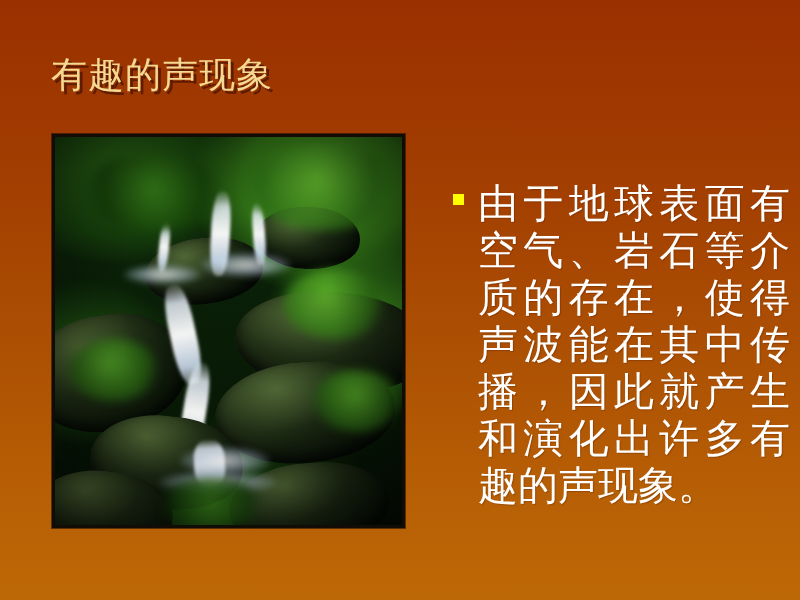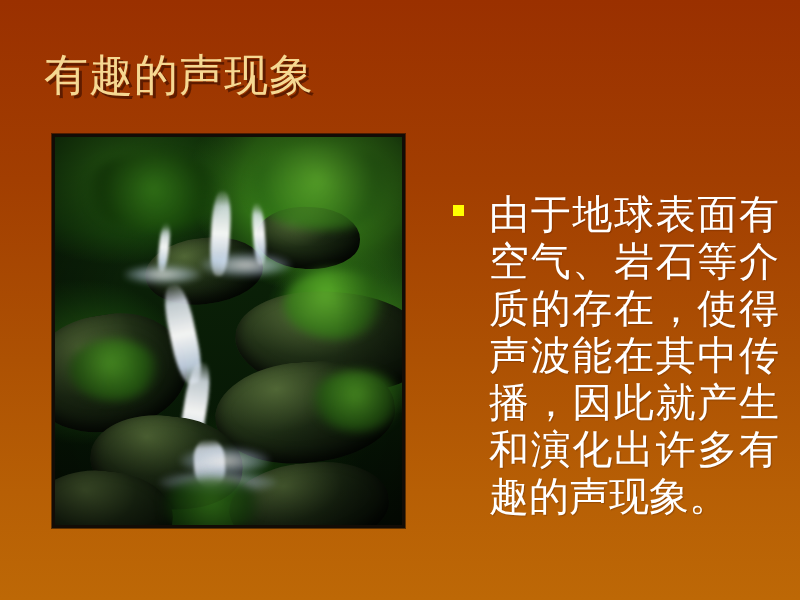--- a/index.html
+++ b/index.html
@@ -12,24 +12,24 @@
     width: 800px;
     height: 600px;
     overflow: hidden;
     font-family: "Liberation Sans", sans-serif;
     background: linear-gradient(to bottom, #9a3000 0%, #a23e01 30%, #ad5103 60%, #b75f05 82%, #bd6806 100%);
   }
 
   
   #title {
     position: absolute;
-    left: 44px;
+    left: 51px;
     top: 48px;
     font-family: "DejaVu Serif", "Liberation Serif", serif;
-    font-size: 44px;
+    font-size: 36px;
     line-height: 54px;
     letter-spacing: 1px;
     color: #f5d892;
     text-shadow: 3px 3px 0 rgba(60, 14, 0, .65);
     white-space: nowrap;
   }
 
   
   #picture-frame {
     position: absolute;
@@ -126,21 +126,21 @@
   #bullet-row { position: relative; }
   #bullet-marker {
     position: absolute;
     left: 3px;
     top: 14px;
     width: 11px;
     height: 11px;
     background: #ffff00;
   }
   #body-text {
-    margin: 11px;
+    margin: 0;
     padding-left: 28px;
     font-family: "DejaVu Serif", "Liberation Serif", serif;
     font-size: 40px;
     line-height: 47px;
     color: #ffffff;
     text-align: justify;
     text-justify: inter-character;
     letter-spacing: 0px;
     word-break: break-all;
     text-shadow: 1px 1px 1px rgba(70,20,0,.28);

